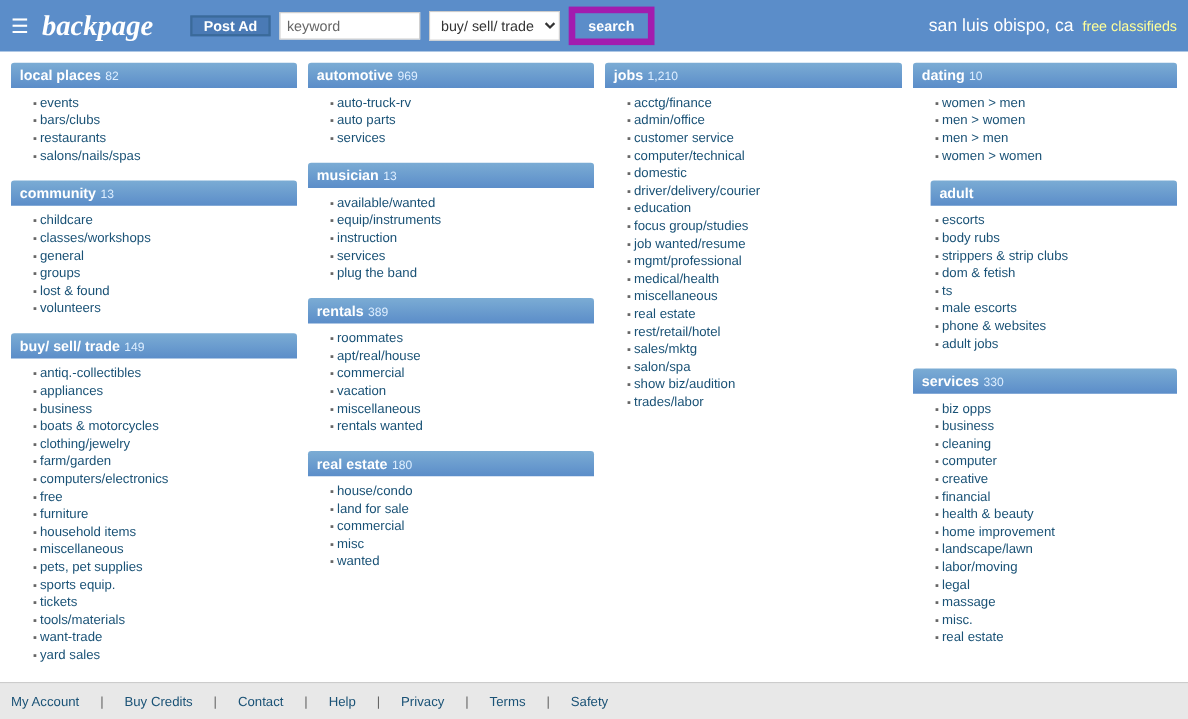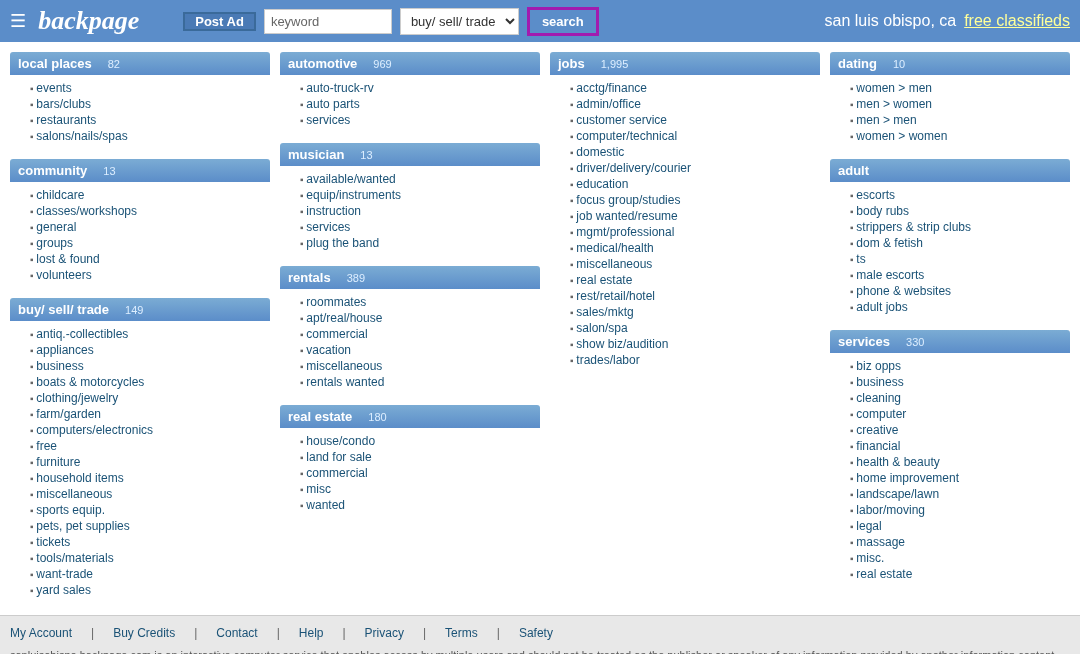--- a/index.html
+++ b/index.html
@@ -18,21 +18,21 @@
       font-size: 18px;
       cursor: pointer;
       margin-right: 4px;
     }
     #logo {
       font-family: Georgia, serif;
       font-size: 26px;
       font-style: italic;
       color: #fff;
       font-weight: bold;
-      margin-right: 16px;
+      margin-right: 6px;
     }
     #post-ad-button {
       background: #4a7ab5;
       border: 2px solid #3a6a9a;
       color: #fff;
       font-size: 13px;
       font-weight: bold;
       padding: 0 10px;
       cursor: pointer;
       margin-left: 20px;
@@ -47,36 +47,35 @@
     #category-select {
       border: 1px solid #ccc;
       padding: 4px 6px;
       font-size: 13px;
       color: #333;
       background: #fff;
       cursor: pointer;
     }
     #search-button {
       background: #5b8dc9;
-      border: 3px solid #a21caf;
+      border: 6px solid #a21caf;
       color: #fff;
       font-size: 13px;
       font-weight: bold;
       padding: 4px 12px;
       cursor: pointer;
     }
     #location-text {
       margin-left: auto;
       color: #fff;
       font-size: 16px;
     }
     #free-classifieds-text {
       color: #ffff99;
-      font-size: 16px;
-      text-decoration: underline;
+      font-size: 13px;
       cursor: pointer;
       text-align: center;
     }
 
     
     #main {
       display: flex;
       padding: 10px;
       gap: 10px;
       background: #fff;
@@ -97,21 +96,21 @@
     .cat-section { }
     .cat-header {
       background: linear-gradient(to bottom, #7bacd4, #5b8dc9);
       color: #fff;
       padding: 4px 8px;
       font-size: 13px;
       font-weight: bold;
       border-radius: 3px 3px 0 0;
       display: flex;
       align-items: baseline;
-      gap: 16px;
+      gap: 4px;
     }
     .cat-header .count {
       font-size: 11px;
       font-weight: normal;
       color: #ddeeff;
     }
     .cat-links {
       list-style: none;
       padding: 4px 8px 6px 20px;
     }
@@ -130,20 +129,21 @@
     }
 
     
     .adult-header {
       background: linear-gradient(to bottom, #7bacd4, #5b8dc9);
       color: #fff;
       padding: 4px 8px;
       font-size: 13px;
       font-weight: bold;
       border-radius: 3px 3px 0 0;
+      margin-left: 16px;
     }
 
     
     #footer {
       background: #e8e8e8;
       border-top: 1px solid #ccc;
       padding: 10px 10px 4px 10px;
     }
     #footer-links {
       display: flex;
@@ -235,22 +235,22 @@
         <li><a>appliances</a></li>
         <li><a>business</a></li>
         <li><a>boats &amp; motorcycles</a></li>
         <li><a>clothing/jewelry</a></li>
         <li><a>farm/garden</a></li>
         <li><a>computers/electronics</a></li>
         <li><a>free</a></li>
         <li><a>furniture</a></li>
         <li><a>household items</a></li>
         <li><a>miscellaneous</a></li>
+        <li><a>pets, pet supplies</a></li>
         <li><a>sports equip.</a></li>
-        <li><a>pets, pet supplies</a></li>
         <li><a>tickets</a></li>
         <li><a>tools/materials</a></li>
         <li><a>want-trade</a></li>
         <li><a>yard sales</a></li>
       </ul>
     </div>
 
   </div>
 
   <div class="col col-mid">
@@ -310,21 +310,21 @@
       </ul>
     </div>
 
   </div>
 
   <div class="col col-jobs">
 
     <div class="cat-section">
       <div class="cat-header">
         <span>jobs</span>
-        <span class="count">1,995</span>
+        <span class="count">1,210</span>
       </div>
       <ul class="cat-links">
         <li><a>acctg/finance</a></li>
         <li><a>admin/office</a></li>
         <li><a>customer service</a></li>
         <li><a>computer/technical</a></li>
         <li><a>domestic</a></li>
         <li><a>driver/delivery/courier</a></li>
         <li><a>education</a></li>
         <li><a>focus group/studies</a></li>

